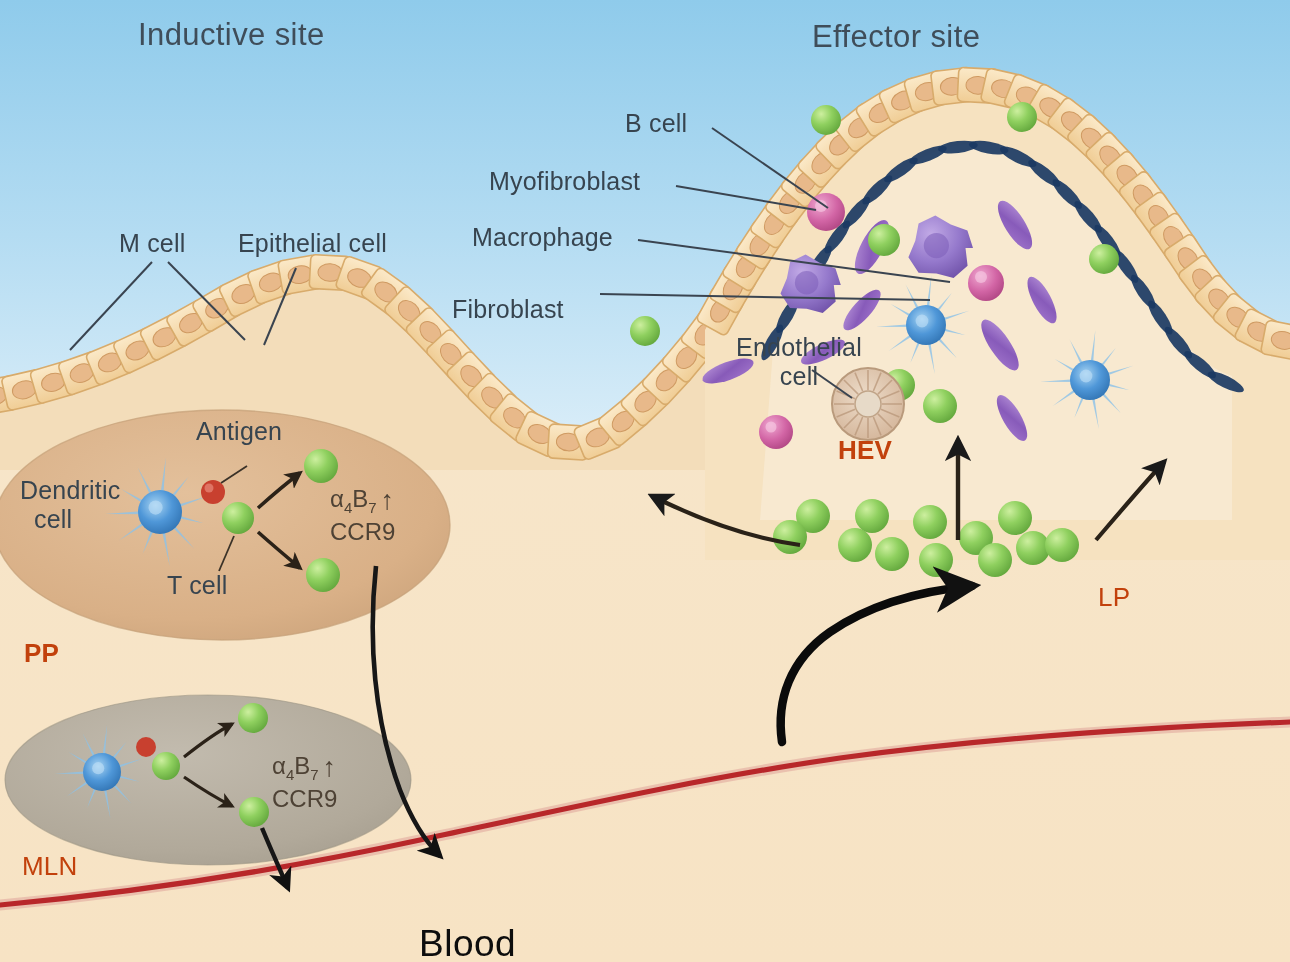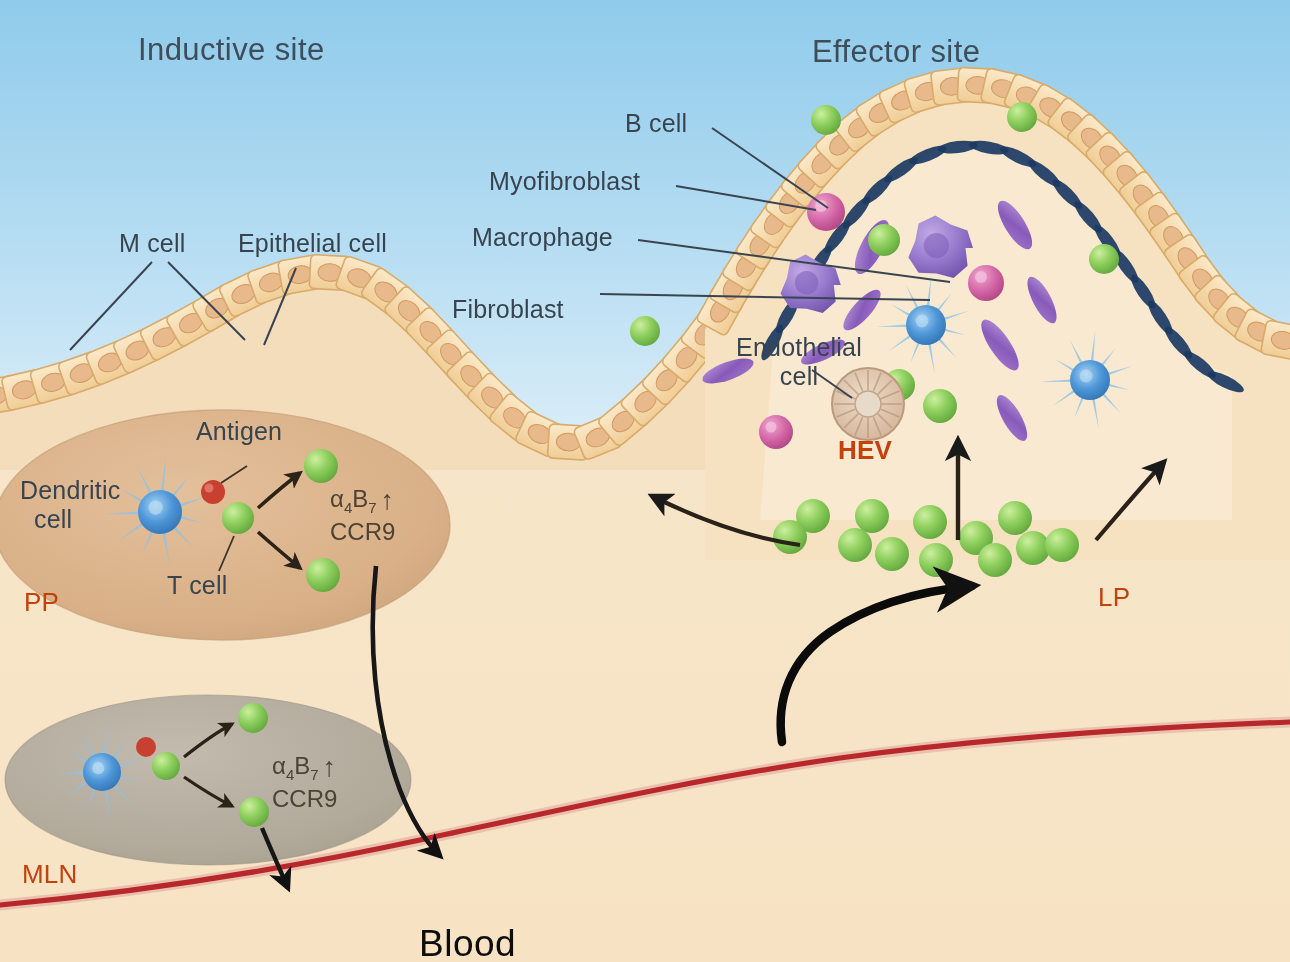--- a/index.html
+++ b/index.html
@@ -6,21 +6,21 @@
   body{font-family:"Liberation Sans",sans-serif;}
   #stage{
     position:relative;width:1290px;height:962px;overflow:hidden;
     background:#f6e4c9;
   }
   #stage svg.layer{position:absolute;left:0;top:0;width:1290px;height:962px;}
   .lbl{
     position:absolute;color:#37444f;font-family:"Liberation Sans",sans-serif;
     white-space:nowrap;line-height:1.08;letter-spacing:.2px;
   }
-  .title{font-size:31px;color:#3f4d59;letter-spacing:.4px;margin-top:15px;}
+  .title{font-size:31px;color:#3f4d59;letter-spacing:.4px;}
   .anat{font-size:25px;}
   .tag{font-size:26px;color:#c2410c;}
   .blood{
     font-size:37px;color:#0d0d0d;font-family:"Liberation Sans",sans-serif;
     letter-spacing:.5px;
     margin-top:40px;
   }
   .mkr{font-size:24px;color:#4e4235;margin-top:12px;}
   .mkr sub{font-size:15px;}
   .ctr{text-align:center;}
@@ -640,22 +640,22 @@
 
   <div class="lbl anat ctr" style="left:724px;top:334px;width:150px;">Endothelial</div>
   <div class="lbl anat ctr" style="left:724px;top:363px;width:150px;">cell</div>
   <div class="lbl tag" style="left:838px;top:436px;font-weight:bold;">HEV</div>
   <div class="lbl tag" style="left:1098px;top:583px;">LP</div>
 
   <div class="lbl anat" style="left:196px;top:418px;">Antigen</div>
   <div class="lbl anat" style="left:20px;top:477px;">Dendritic</div>
   <div class="lbl anat" style="left:34px;top:506px;">cell</div>
   <div class="lbl anat" style="left:167px;top:572px;">T cell</div>
-  <div class="lbl tag" style="left:24px;top:588px;">PP</div>
-  <div class="lbl tag" style="left:22px;top:852px;margin-top:8px;">MLN</div>
+  <div class="lbl tag" style="left:24px;top:639px;font-weight:bold;">PP</div>
+  <div class="lbl tag" style="left:22px;top:852px;">MLN</div>
 
   <div style="position:absolute;left:330px;top:473px;">
     <div class="mkr" style="display:flex;align-items:center;gap:4px;">
       <span>
         <span>α</span><sub>4</sub><span>Β</span><sub>7</sub>
       </span>
       <span style="font-size:27px;line-height:1;">↑</span>
     </div>
     <div class="mkr" style="margin-top:2px;">CCR9</div>
   </div>

